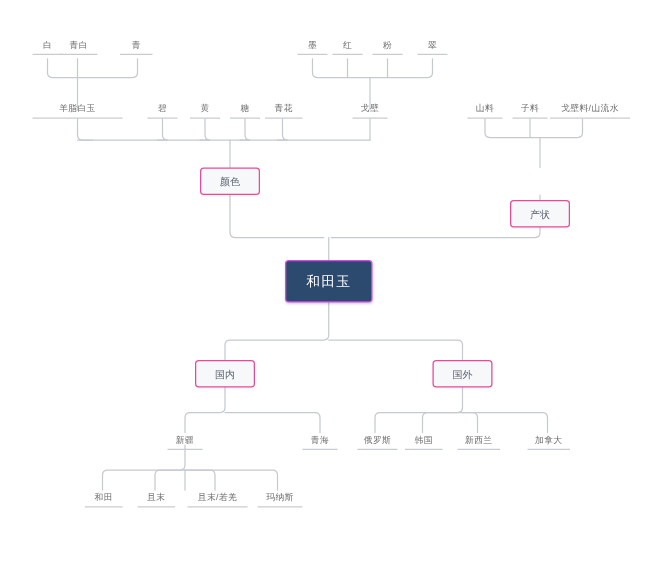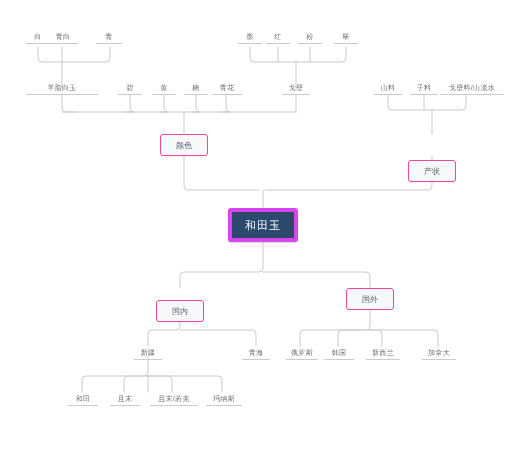--- a/index.html
+++ b/index.html
@@ -43,21 +43,21 @@
     border-radius:3px;
     height:22px;
     box-shadow:0 1px 1px rgba(0,0,0,0.04);
   }
 
   
   .rootnode{
     font-size:11px;
     color:#ffffff;
     background:#2c4a6e;
-    border:4px solid #d946ef;
+    border:1px solid #d946ef;
     border-radius:3px;
     height:34px;
     letter-spacing:1px;
     box-shadow:0 1px 2px rgba(0,0,0,0.18);
   }
 </style>
 </head>
 <body>
 
 <div id="canvas">
@@ -133,21 +133,21 @@
 
   <div class="node leaf" style="left:374px;top:82px;width:28px;">山料</div>
   <div class="node leaf" style="left:410px;top:82px;width:28px;">子料</div>
   <div class="node leaf" style="left:440px;top:82px;width:64px;">戈壁料/山流水</div>
 
   <div class="node boxnode" style="left:160px;top:134px;width:48px;">颜色</div>
   <div class="node boxnode" style="left:408px;top:134px;width:48px;margin-top:26px;">产状</div>
 
   <div class="node rootnode" style="left:228px;top:208px;width:70px;">和田玉</div>
 
-  <div class="node boxnode" style="left:156px;top:300px;width:48px;text-align:center;">国内</div>
+  <div class="node boxnode" style="left:156px;top:288px;width:48px;text-align:center;">国内</div>
   <div class="node boxnode" style="left:346px;top:288px;width:48px;">国外</div>
 
   <div class="node leaf" style="left:134px;top:347px;width:28px;">新疆</div>
   <div class="node leaf" style="left:242px;top:347px;width:28px;">青海</div>
 
   <div class="node leaf" style="left:68px;top:393px;width:30px;">和田</div>
   <div class="node leaf" style="left:110px;top:393px;width:30px;">且末</div>
   <div class="node leaf" style="left:150px;top:393px;width:48px;">且末/若羌</div>
   <div class="node leaf" style="left:206px;top:393px;width:36px;">玛纳斯</div>
 

